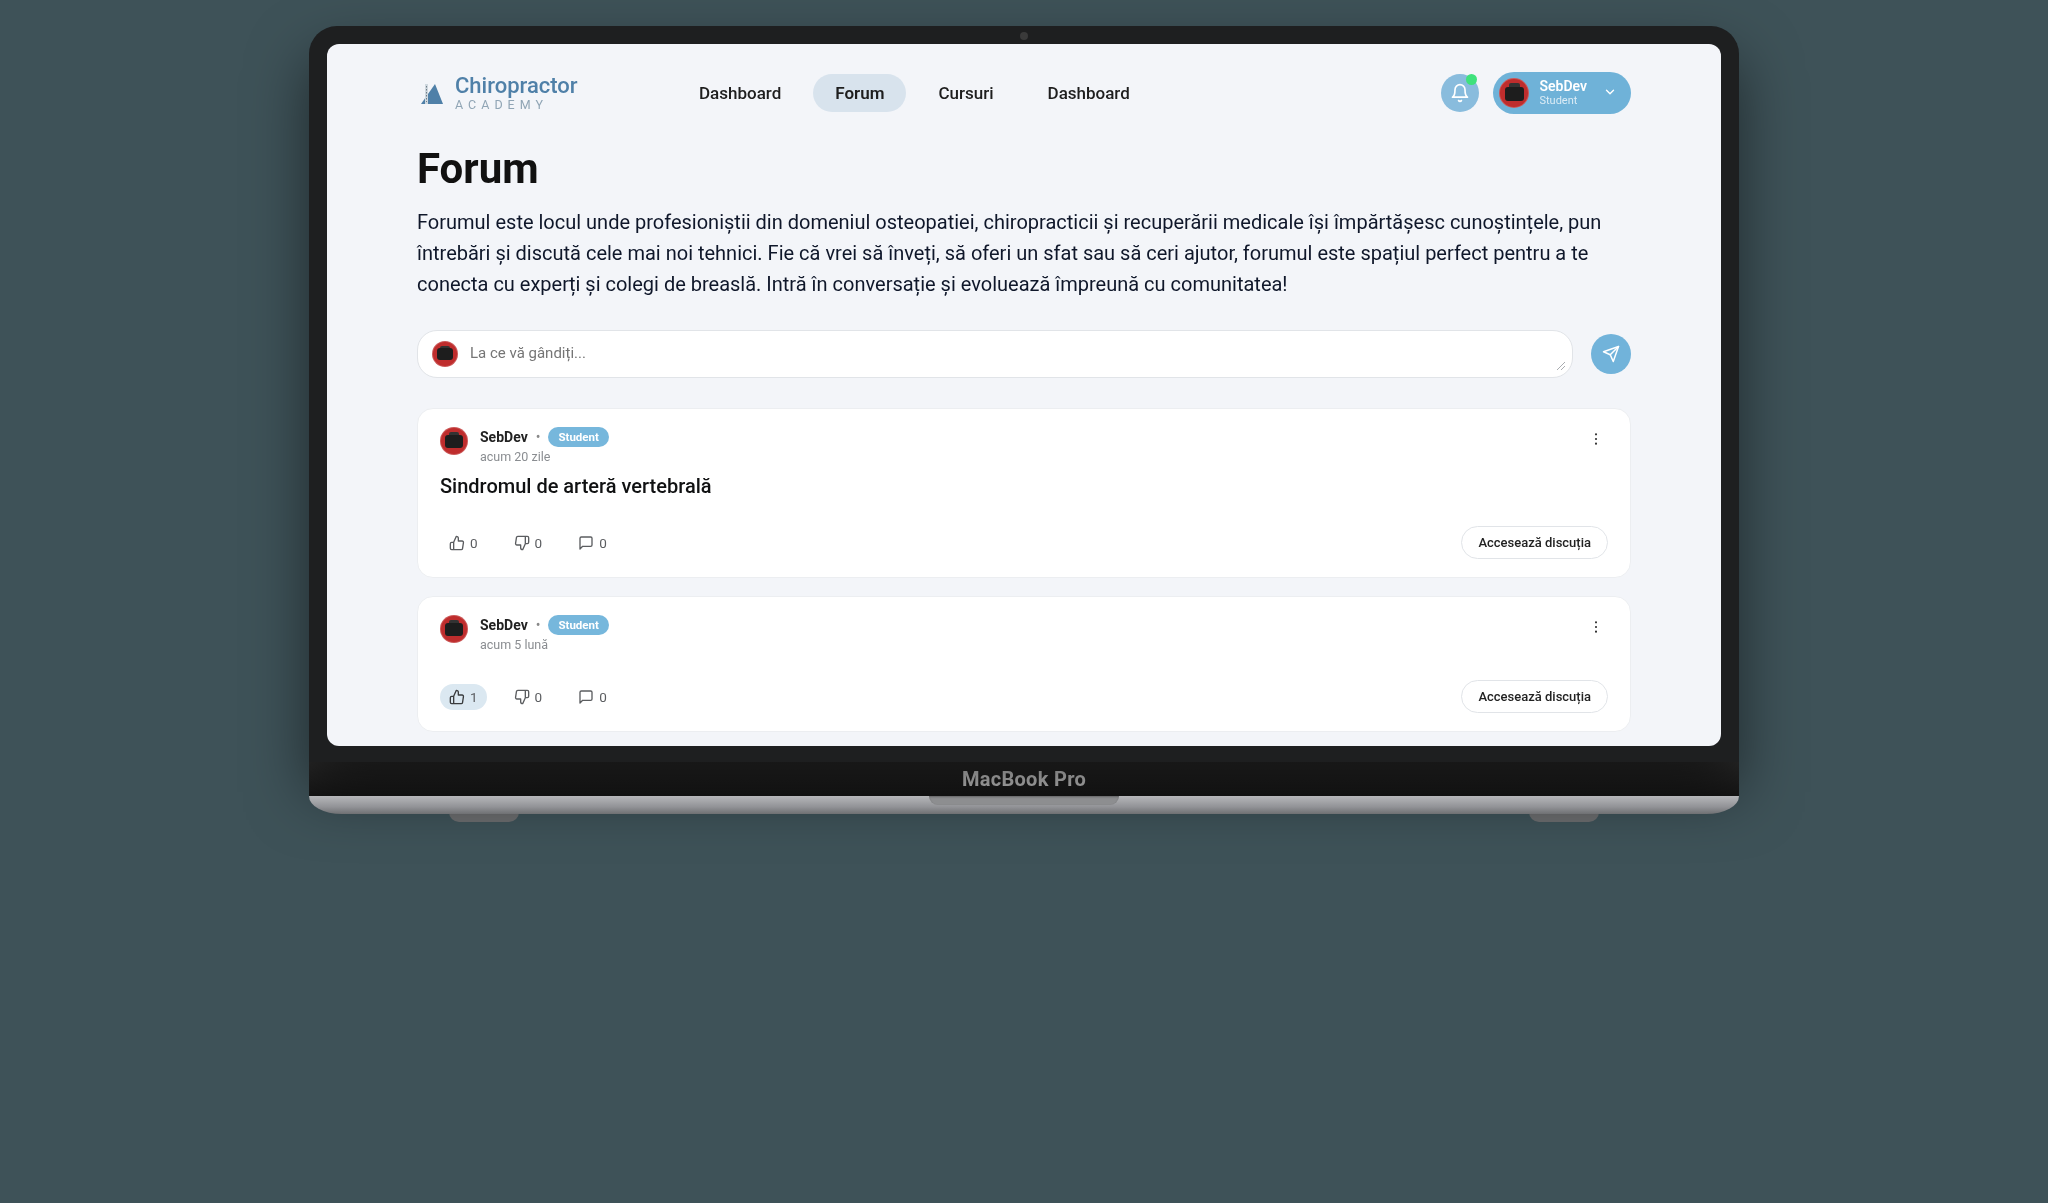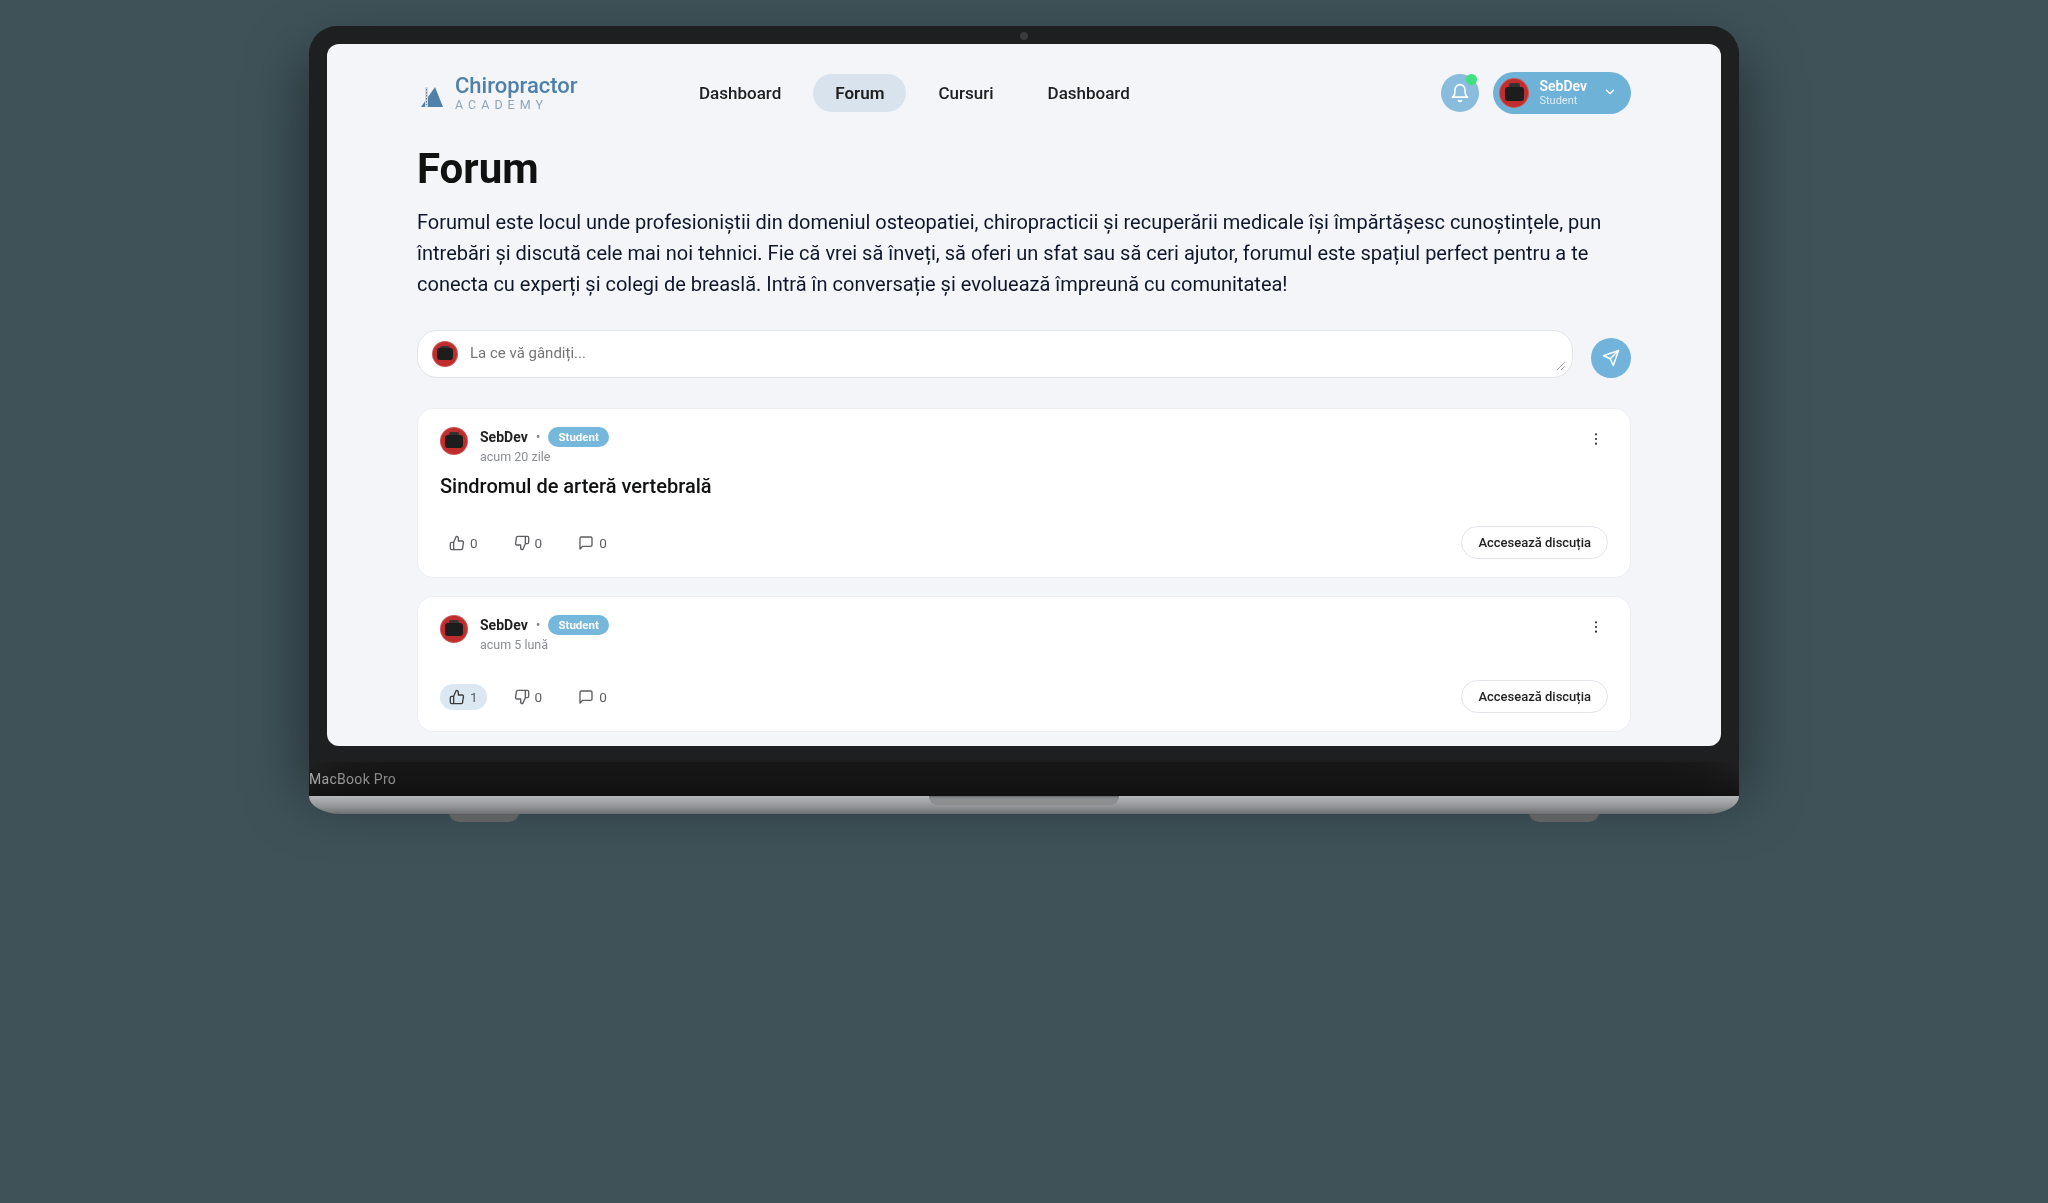--- a/index.html
+++ b/index.html
@@ -3,29 +3,29 @@
   <meta charset="utf-8">
   <style>
   *{box-sizing:border-box;margin:0;padding:0;font-family:-apple-system,BlinkMacSystemFont,"Segoe UI",Roboto,Arial,sans-serif}
   body{background:#3e5258;display:flex;justify-content:center;align-items:flex-start;min-height:100vh;padding:20px 0 0}
   
   .laptop{width:1430px;margin-top:6px}
   .screen-bezel{background:#1e1f20;border-radius:28px 28px 0 0;padding:18px 18px 16px 18px;position:relative;box-shadow:0 30px 60px rgba(0,0,0,.5)}
   .camera{position:absolute;top:6px;left:50%;transform:translateX(-50%);width:8px;height:8px;border-radius:50%;background:#3a3a3a}
   .screen{background:#f3f5f9;border-radius:12px;height:702px;overflow:hidden;position:relative}
   .screen-inner{padding:20px 90px;height:100%;overflow:hidden}
-  .hinge{background:linear-gradient(#2a2a2a,#161616);height:34px;display:flex;align-items:center;color:#cfcfcf;font-size:14px;letter-spacing:.3px;font-weight:400}
+  .hinge{background:linear-gradient(#2a2a2a,#161616);height:34px;display:flex;align-items:center;justify-content:center;color:#cfcfcf;font-size:20px;letter-spacing:.3px;font-weight:700}
   .base{background:linear-gradient(#b6b7ba,#929397 60%,#6f7073);height:18px;border-radius:0 0 40px 40px/0 0 22px 22px;position:relative}
   .notch{position:absolute;top:0;left:50%;transform:translateX(-50%);width:190px;height:9px;background:#8d8e90;border-radius:0 0 10px 10px;box-shadow:inset 0 1px 2px rgba(0,0,0,.3)}
   .feet{display:flex;justify-content:space-between;padding:0 140px;margin-top:-2px}
   .foot{width:70px;height:10px;background:#6a6b6d;border-radius:0 0 10px 10px}
 
   
   .hdr{display:flex;align-items:center;padding:8px 0 24px}
-  .logo{display:flex;align-items:flex-end;gap:8px;min-width:200px}
+  .logo{display:flex;align-items:center;gap:8px;min-width:200px}
   .logo-mark{display:flex;align-items:flex-end}
   .logo-text{display:flex;flex-direction:column;line-height:1}
   .logo-l1{color:#4f80a8;font-size:22px;font-weight:500}
   .logo-l2{color:#90a5b5;font-size:12.5px;letter-spacing:5px;margin-top:2px}
   .nav{display:flex;gap:10px;margin-left:60px}
   .nav a{font-size:17px;color:#1e1e1e;text-decoration:none;padding:9px 22px;border-radius:20px;cursor:pointer;font-weight:500}
   .nav a.active{background:#d8e3ed;font-weight:600}
   .hdr-right{margin-left:auto;display:flex;align-items:center;gap:14px}
   .bell{width:38px;height:38px;border-radius:50%;background:#89bcdd;display:flex;align-items:center;justify-content:center;position:relative;cursor:pointer}
   .bell-dot{position:absolute;top:0;right:2px;width:11px;height:11px;border-radius:50%;background:#3fe27c}
@@ -34,21 +34,21 @@
   .avatar::after{content:"";position:absolute;width:70%;height:50%;bottom:6px;background:#1d1d1d;border-radius:3px}
   .avatar::before{content:"";position:absolute;width:40%;height:20%;top:4px;background:#333;border-radius:2px}
   .uc-text{display:flex;flex-direction:column;line-height:1.1}
   .uc-name{color:#fff;font-size:14px;font-weight:600}
   .uc-role{color:#fff;font-size:11px;opacity:.75}
   .chev{margin-left:6px}
 
   
   h1{font-size:42px;font-weight:700;color:#111;margin:6px 0 14px}
   .sub{color:#0f172a;font-size:20px;line-height:1.55;max-width:100%}
-  .composer{margin-top:30px;display:flex;align-items:flex-end;gap:18px}
+  .composer{margin-top:30px;display:flex;align-items:center;gap:18px}
   .composer .box{flex:1;display:flex;align-items:center;border:1px solid #e1e4e8;background:#fff;border-radius:20px;padding:10px 14px;gap:12px;position:relative}
   .composer .box textarea{border:none;outline:none;resize:none;flex:1;font-size:15px;font-family:inherit;color:#555;height:20px;background:transparent}
   .resize-handle{position:absolute;right:6px;bottom:6px;width:10px;height:10px}
   .resize-handle svg{display:block}
   .send{width:40px;height:40px;border-radius:50%;background:#71b3da;display:flex;align-items:center;justify-content:center;cursor:pointer}
   .list{margin-top:30px;display:flex;flex-direction:column;gap:18px}
   .post{background:#fff;border:1px solid #eceef1;border-radius:16px;padding:18px 22px 18px}
   .p-head{display:flex;align-items:flex-start;gap:12px}
   .p-meta{display:flex;flex-direction:column;gap:2px}
   .p-row1{display:flex;align-items:center;gap:8px}

